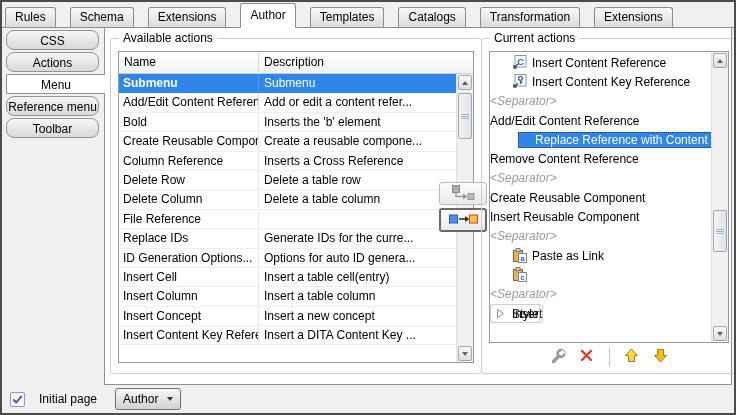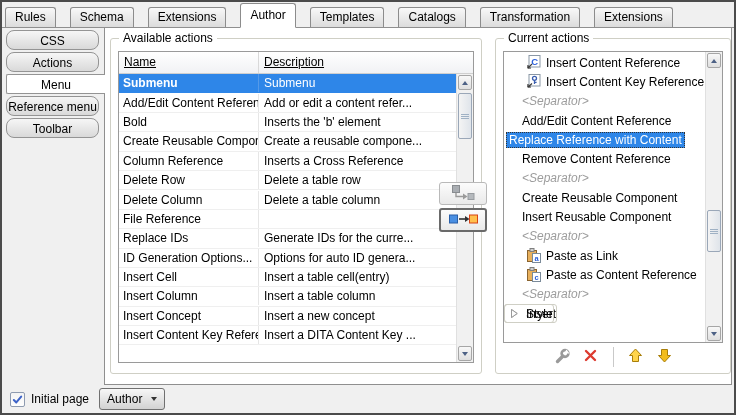--- a/index.html
+++ b/index.html
@@ -15,29 +15,29 @@
   #sidebar{position:absolute;top:26px;left:0;width:103px;bottom:28px;z-index:3;}
   .side-tab{width:93px;height:20px;line-height:20px;margin:2px 0 0 4px;text-align:center;
     background:linear-gradient(#f6f6f6,#d9d9d9);border:1px solid #949494;border-radius:8px;box-sizing:border-box;cursor:default;}
   .side-tab.active{width:99px;background:#fff;border-right:none;border-radius:2px 0 0 2px;}
   
   #mainpanel{position:absolute;top:25px;left:102px;right:2px;bottom:28px;background:#fff;
     border:1px solid #8f8f8f;box-sizing:border-box;}
   .group{position:absolute;border:1px solid #cfcfc5;border-radius:3px;box-sizing:border-box;}
   .group-title{position:absolute;top:-8px;left:8px;background:#fff;padding:0 4px;line-height:14px;}
   #group-available{left:5px;top:10px;width:372px;height:336px;}
-  #group-current{left:390px;top:10px;width:236px;height:336px;}
+  #group-current{left:376px;top:10px;width:256px;height:336px;}
   
   #actions-table{position:absolute;left:7px;top:12px;right:7px;bottom:10px;border:1px solid #9a9a9a;background:#fff;overflow:hidden;}
   #table-header{height:22px;display:flex;background:linear-gradient(#ffffff,#f1f2f4);border-bottom:1px solid #cfcfcf;box-sizing:border-box;}
-  .th{line-height:21px;padding-left:5px;box-sizing:border-box;text-decoration:underline;}
+  .th{line-height:21px;padding-left:5px;box-sizing:border-box;}
   .th-name{width:140px;border-right:1px solid #d9d9d9;}
   .th-desc{flex:1;}
   #table-body{position:absolute;top:22px;left:0;right:17px;bottom:0;overflow:hidden;}
-  .trow{height:19.4px;display:flex;align-items:center;border-bottom:1px solid #efefef;box-sizing:border-box;cursor:default;}
+  .trow{height:19.4px;display:flex;align-items:flex-start;border-bottom:1px solid #efefef;box-sizing:border-box;cursor:default;}
   .tcell{overflow:hidden;white-space:nowrap;box-sizing:border-box;line-height:18px;}
   .tcell-name{width:140px;padding-left:4px;border-right:1px solid #e6e6e6;}
   .tcell-desc{flex:1;padding-left:5px;}
   .trow.bold .tcell-name{font-weight:bold;}
   .trow.selected{background:#2e86e8;color:#fff;border-bottom-color:#2e86e8;}
   .trow.selected .tcell-name{border-right-color:#559ae8;}
   
   .sbv{position:absolute;right:0;width:17px;background:#f1f1f1;border-left:1px solid #e0e0e0;box-sizing:border-box;}
   .sb-btn{position:absolute;left:1px;right:1px;height:15px;background:linear-gradient(#f8f8f8,#dfdfdf);
     border:1px solid #a6a6a6;border-radius:2px;display:flex;align-items:center;justify-content:center;box-sizing:border-box;}
@@ -50,29 +50,29 @@
   
   #transfer{position:absolute;left:334px;top:154px;width:48px;}
   .xfer-btn{width:48px;height:23px;margin-bottom:3px;border:1px solid #b9b9b9;border-radius:3px;
     background:linear-gradient(#fcfcfc,#e9e9e9);display:flex;align-items:center;justify-content:center;box-sizing:border-box;cursor:default;}
   .xfer-btn.enabled{border:2px solid #6a6a6a;height:24px;}
   
   #tree{position:absolute;left:7px;top:12px;right:7px;height:292px;border:1px solid #9a9a9a;background:#fff;overflow:hidden;box-sizing:border-box;}
   #tree-items{position:absolute;top:1px;left:0;right:17px;bottom:0;}
   .titem{height:19.3px;display:flex;align-items:center;white-space:nowrap;cursor:default;}
   .titem .ticon{display:inline-flex;width:15px;height:15px;margin-left:22px;margin-right:5px;flex:none;}
-  .titem.plain .tlabel,.titem.separator .tlabel{margin-left:18px;}
+  .titem.plain .tlabel,.titem.separator .tlabel{}
   .titem.separator{color:#9c9c9c;font-style:italic;}
   .titem .expander{display:inline-flex;margin-left:5px;margin-right:7px;flex:none;}
-  .titem.selected .tlabel{background:#2e86e8;color:#fff;border:1px dotted #333;padding:0 2px;margin-left:2px;}
+  .titem.selected .tlabel{background:#2e86e8;color:#fff;border:1px dotted #333;padding:0 16px;margin-left:28px;}
   #tree-toolbar{position:absolute;left:0;right:0;top:306px;height:24px;display:flex;align-items:center;justify-content:center;gap:9px;}
   .tool{width:20px;height:20px;display:flex;align-items:center;justify-content:center;cursor:default;}
   .tool-divider{width:1px;height:20px;background:#c9c9c9;margin:0 3px;}
   
-  #bottombar{position:absolute;left:0;right:0;bottom:0;height:28px;display:flex;align-items:center;padding-left:8px;box-sizing:border-box;}
+  #bottombar{position:absolute;left:0;right:0;bottom:0;height:28px;display:flex;align-items:center;padding-left:8px;box-sizing:border-box;gap:8px;}
   #checkbox{width:13px;height:13px;border:1px solid #8e9bb0;background:linear-gradient(#f4f4f4,#fdfdfd);
     display:flex;align-items:center;justify-content:center;border-radius:2px;cursor:default;}
   #checkbox-label{margin:0 10px 0 6px;}
   #dropdown{height:22px;padding:0 7px;border:1px solid #707070;border-radius:3px;
     background:linear-gradient(#f7f7f7,#d2d2d2);display:flex;align-items:center;gap:9px;box-sizing:border-box;cursor:default;}
   .caret{width:0;height:0;border-left:3.5px solid transparent;border-right:3.5px solid transparent;border-top:4px solid #333;}
 </style>
 </head>
 <body>
 
@@ -258,21 +258,20 @@
             </div>
             <div class="titem iconed">
               <span class="ticon">
                 <svg width="15" height="15" viewBox="0 0 15 15">
                   <rect x="1.5" y="2.5" width="9" height="11" fill="#e8b05c" stroke="#8a6430"></rect>
                   <rect x="4" y="0.5" width="4" height="3" fill="#cfcfcf" stroke="#7f7f7f"></rect>
                   <rect x="6.5" y="5.5" width="8" height="9" fill="#fff" stroke="#7a8a99"></rect>
                   <text x="10.5" y="12.6" font-size="7.5" font-weight="bold" fill="#2b5fd9" text-anchor="middle" font-family="Liberation Sans,sans-serif">c</text>
                 </svg>
               </span>
-              <span class="tlabel">Paste as Content Reference</span>
             </div>
             <div class="titem separator">
               <span class="tlabel">&lt;Separator&gt;</span>
             </div>
             <div class="titem group">
               <span class="expander">
                 <svg width="9" height="11" viewBox="0 0 9 11">
                   <polygon points="1.5,1.5 7.2,5.5 1.5,9.5" fill="#fdfdfd" stroke="#9a9a9a"></polygon>
                 </svg>
               </span>

